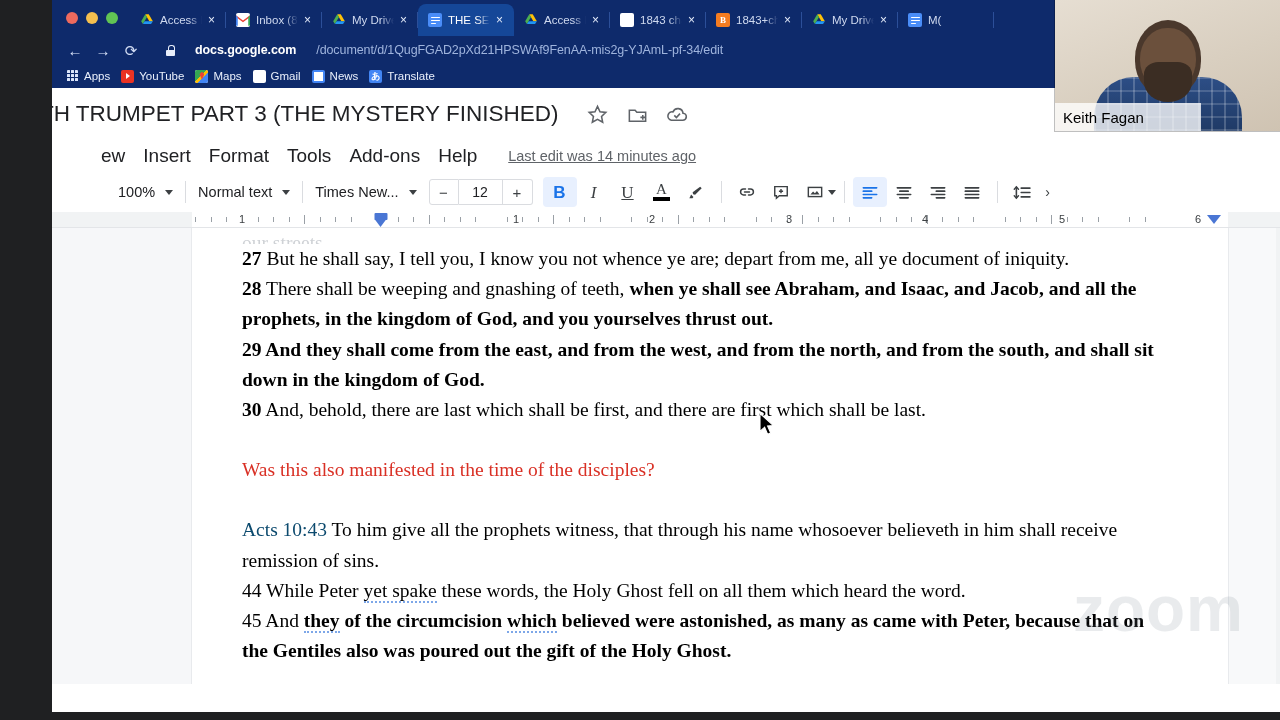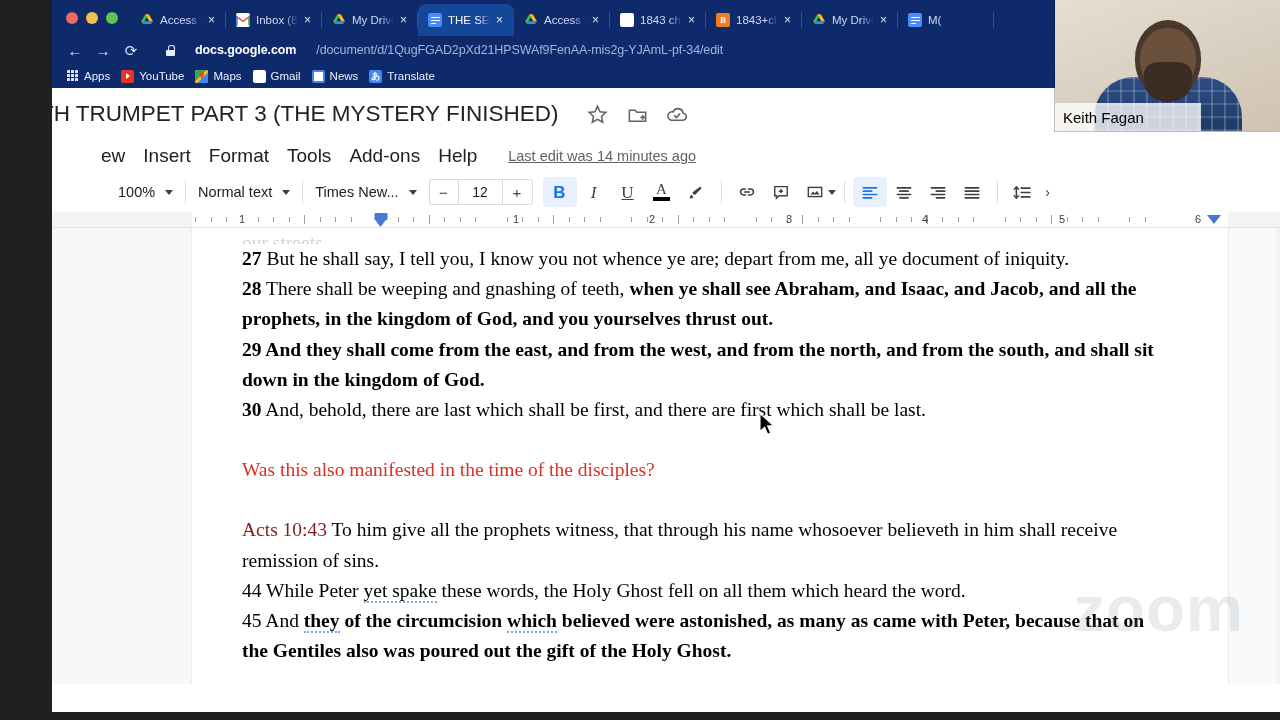--- a/index.html
+++ b/index.html
@@ -597,21 +597,21 @@
           <div class="page-inner">
             <div class="clipline">our streets.</div>
             <div id="doc-blocks">
                 <div class="para"><span class="vnum" style="font-weight: 700;">27</span><span> But he shall say, I tell you, I know you not whence ye are; depart from me, all ye document of iniquity.</span></div>
                 <div class="para"><span class="vnum" style="font-weight: 700;">28</span><span> There shall be weeping and gnashing of teeth, </span><span class="b">when ye shall see Abraham, and Isaac, and Jacob, and all the prophets, in the kingdom of God, and you yourselves thrust out.</span></div>
                 <div class="para"><span class="vnum" style="font-weight: 700;">29</span><span class="b"> And they shall come from the east, and from the west, and from the north, and from the south, and shall sit down in the kingdom of God.</span></div>
                 <div class="para"><span class="vnum" style="font-weight: 700;">30</span><span> And, behold, there are last which shall be first, and there are first which shall be last.</span></div>
                 <div class="spacer"></div>
                 <div class="para"><span class="q-red" style="color: rgb(217, 48, 37);">Was this also manifested in the time of the disciples?</span></div>
                 <div class="spacer"></div>
-                <div class="para"><span class="ref-blue" style="color: #7f1d1d;">Acts 10:43</span><span> To him give all the prophets witness, that through his name whosoever believeth in him shall receive remission of sins.</span></div>
+                <div class="para"><span class="ref-blue" style="color: #0c4a6e;">Acts 10:43</span><span> To him give all the prophets witness, that through his name whosoever believeth in him shall receive remission of sins.</span></div>
                 <div class="para"><span class="" style="font-weight: 400;">44</span><span> While Peter </span><span class="sq">yet spake</span><span> these words, the Holy Ghost fell on all them which heard the word.</span></div>
                 <div class="para"><span class="" style="font-weight: 400;">45</span><span> And </span><span class="b sq">they</span><span class="b"> of the circumcision </span><span class="b sq">which</span><span class="b"> believed were astonished, as many as came with Peter, because that on the Gentiles also was poured out the gift of the Holy Ghost.</span></div>
               </div>
           </div>
         </div>
         <div class="watermark">zoom</div>
         <div class="vscroll"></div>
       </div>
 
     </div>

